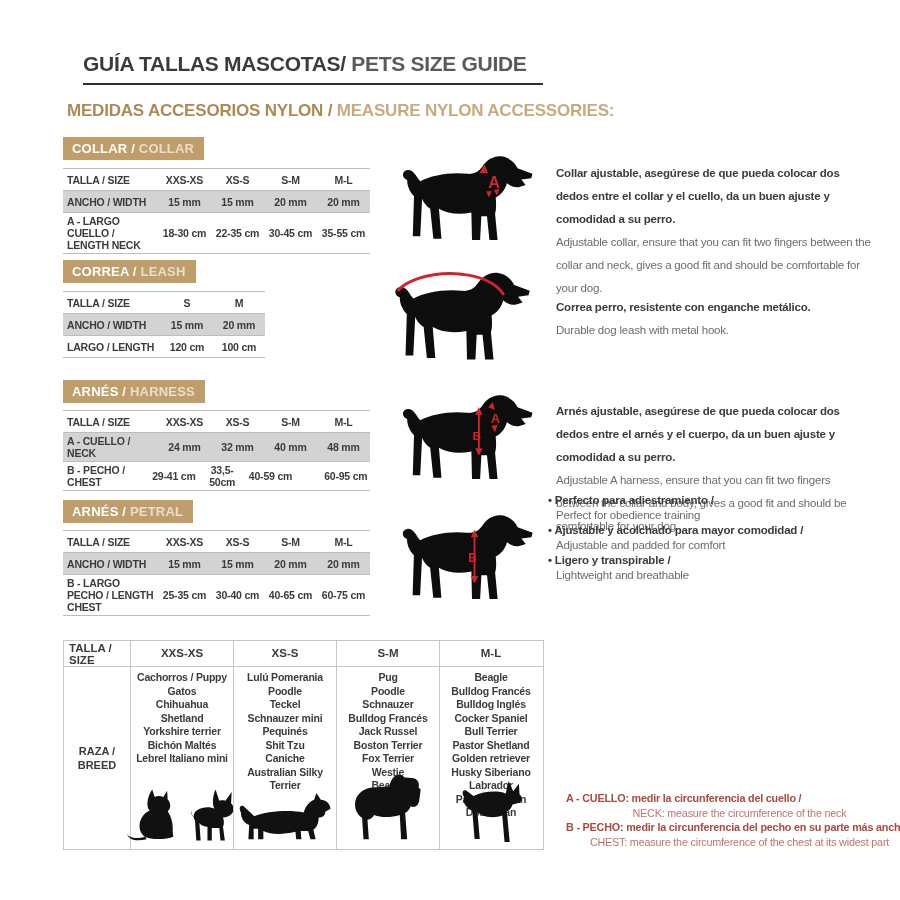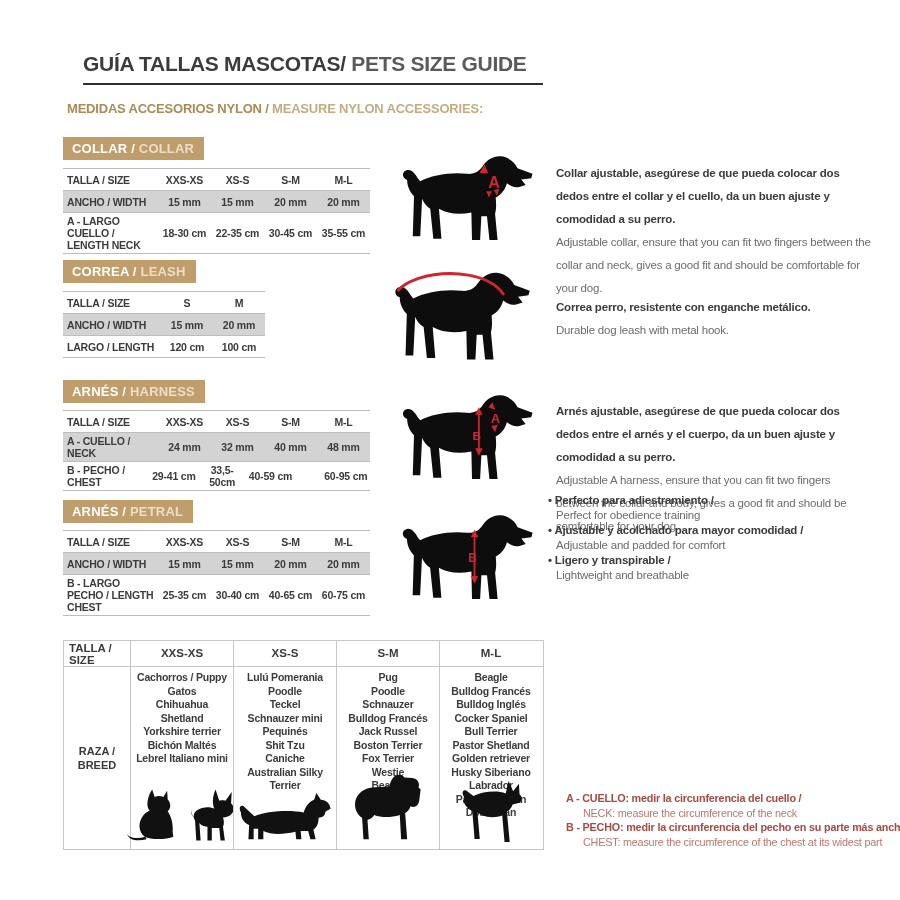--- a/index.html
+++ b/index.html
@@ -2,21 +2,21 @@
 <html><head>
 <meta charset="utf-8">
 <style>
   html,body{margin:0;padding:0;background:#fff;}
   .page{position:relative;width:900px;height:900px;background:#fff;overflow:hidden;
         font-family:"Liberation Sans",sans-serif;color:#3b3b3b;}
   
   .title{position:absolute;left:67px;top:52px;font-size:21px;font-weight:700;
          letter-spacing:-0.3px;border-bottom:2px solid #2f2f2f;padding:0 16px 7px 0;margin-left:16px;}
   .title .light{color:#5a5a5a;}
-  .subtitle{position:absolute;left:67px;top:101px;font-size:13px;font-weight:700;color:#ab8b55;letter-spacing:-0.2px;}
+  .subtitle{position:absolute;left:67px;top:101px;font-size:17px;font-weight:700;color:#ab8b55;letter-spacing:-0.2px;}
   .subtitle .light{color:#c4ac80;}
   
   .badge{position:absolute;left:63px;height:23px;line-height:23px;background:#bf9e6b;
          color:#fff;font-size:13px;font-weight:700;padding:0 10px 0 9px;letter-spacing:0.2px;}
   .badge .light{color:rgba(255,255,255,0.66);}
   
   .stable{position:absolute;left:63px;font-size:10.5px;font-weight:700;letter-spacing:-0.2px;}
   .trow{display:flex;align-items:center;border-bottom:1px solid #bdbdbd;min-height:21px;}
   .trow.first{border-top:1px solid #bdbdbd;}
   .trow.stripe{background:#d3d3d3;}
@@ -44,21 +44,21 @@
   .blabel{display:flex;flex-direction:column;justify-content:center;align-items:center;
           font-weight:700;font-size:11px;line-height:14px;box-sizing:border-box;}
   .bcol{position:relative;border-left:1px solid #c6c6c6;box-sizing:border-box;
         padding-top:4px;font-weight:700;font-size:10.5px;text-align:center;line-height:13.5px;letter-spacing:-0.2px;}
   .sil{position:absolute;bottom:3px;left:50%;transform:translateX(-50%);}
   .sil.right{left:auto;right:3px;transform:none;}
   
   .notes{position:absolute;left:566px;top:791px;width:330px;font-size:10.8px;line-height:14.5px;
          letter-spacing:-0.2px;white-space:nowrap;}
   .note-bold{color:#a94a41;font-weight:700;}
-  .note-normal{color:#bd756c;padding-left:17px;}
+  .note-normal{color:#bd756c;padding-left:17px;text-align:center;}
 </style>
 </head>
 <body>
 
 <div class="page">
 
   <svg width="0" height="0" style="position:absolute" aria-hidden="true">
     <defs>
       <symbol id="dog-body" viewBox="0 0 240 170">
         <path fill="#0d0d0d" d="M16 53 C7 50 7 39 16 37 C23 35 29 43 33 50 L37 55 C55 45 86 40 112 43 C123 44 131 40 137 31 C143 21 155 14 166 15 C179 16 189 25 193 34 L217 43 L215 50 L199 52 L206 61 L196 64 C188 66 181 62 176 58 C173 69 166 77 158 81 C159 92 159 100 157 107 L161 149 L148 149 L144 111 L135 111 L133 149 L120 149 L119 105 C99 109 81 107 67 99 L71 147 L58 147 L53 99 C47 95 42 89 40 83 L37 143 L25 143 L27 79 C19 71 16 61 16 53 Z"></path>

